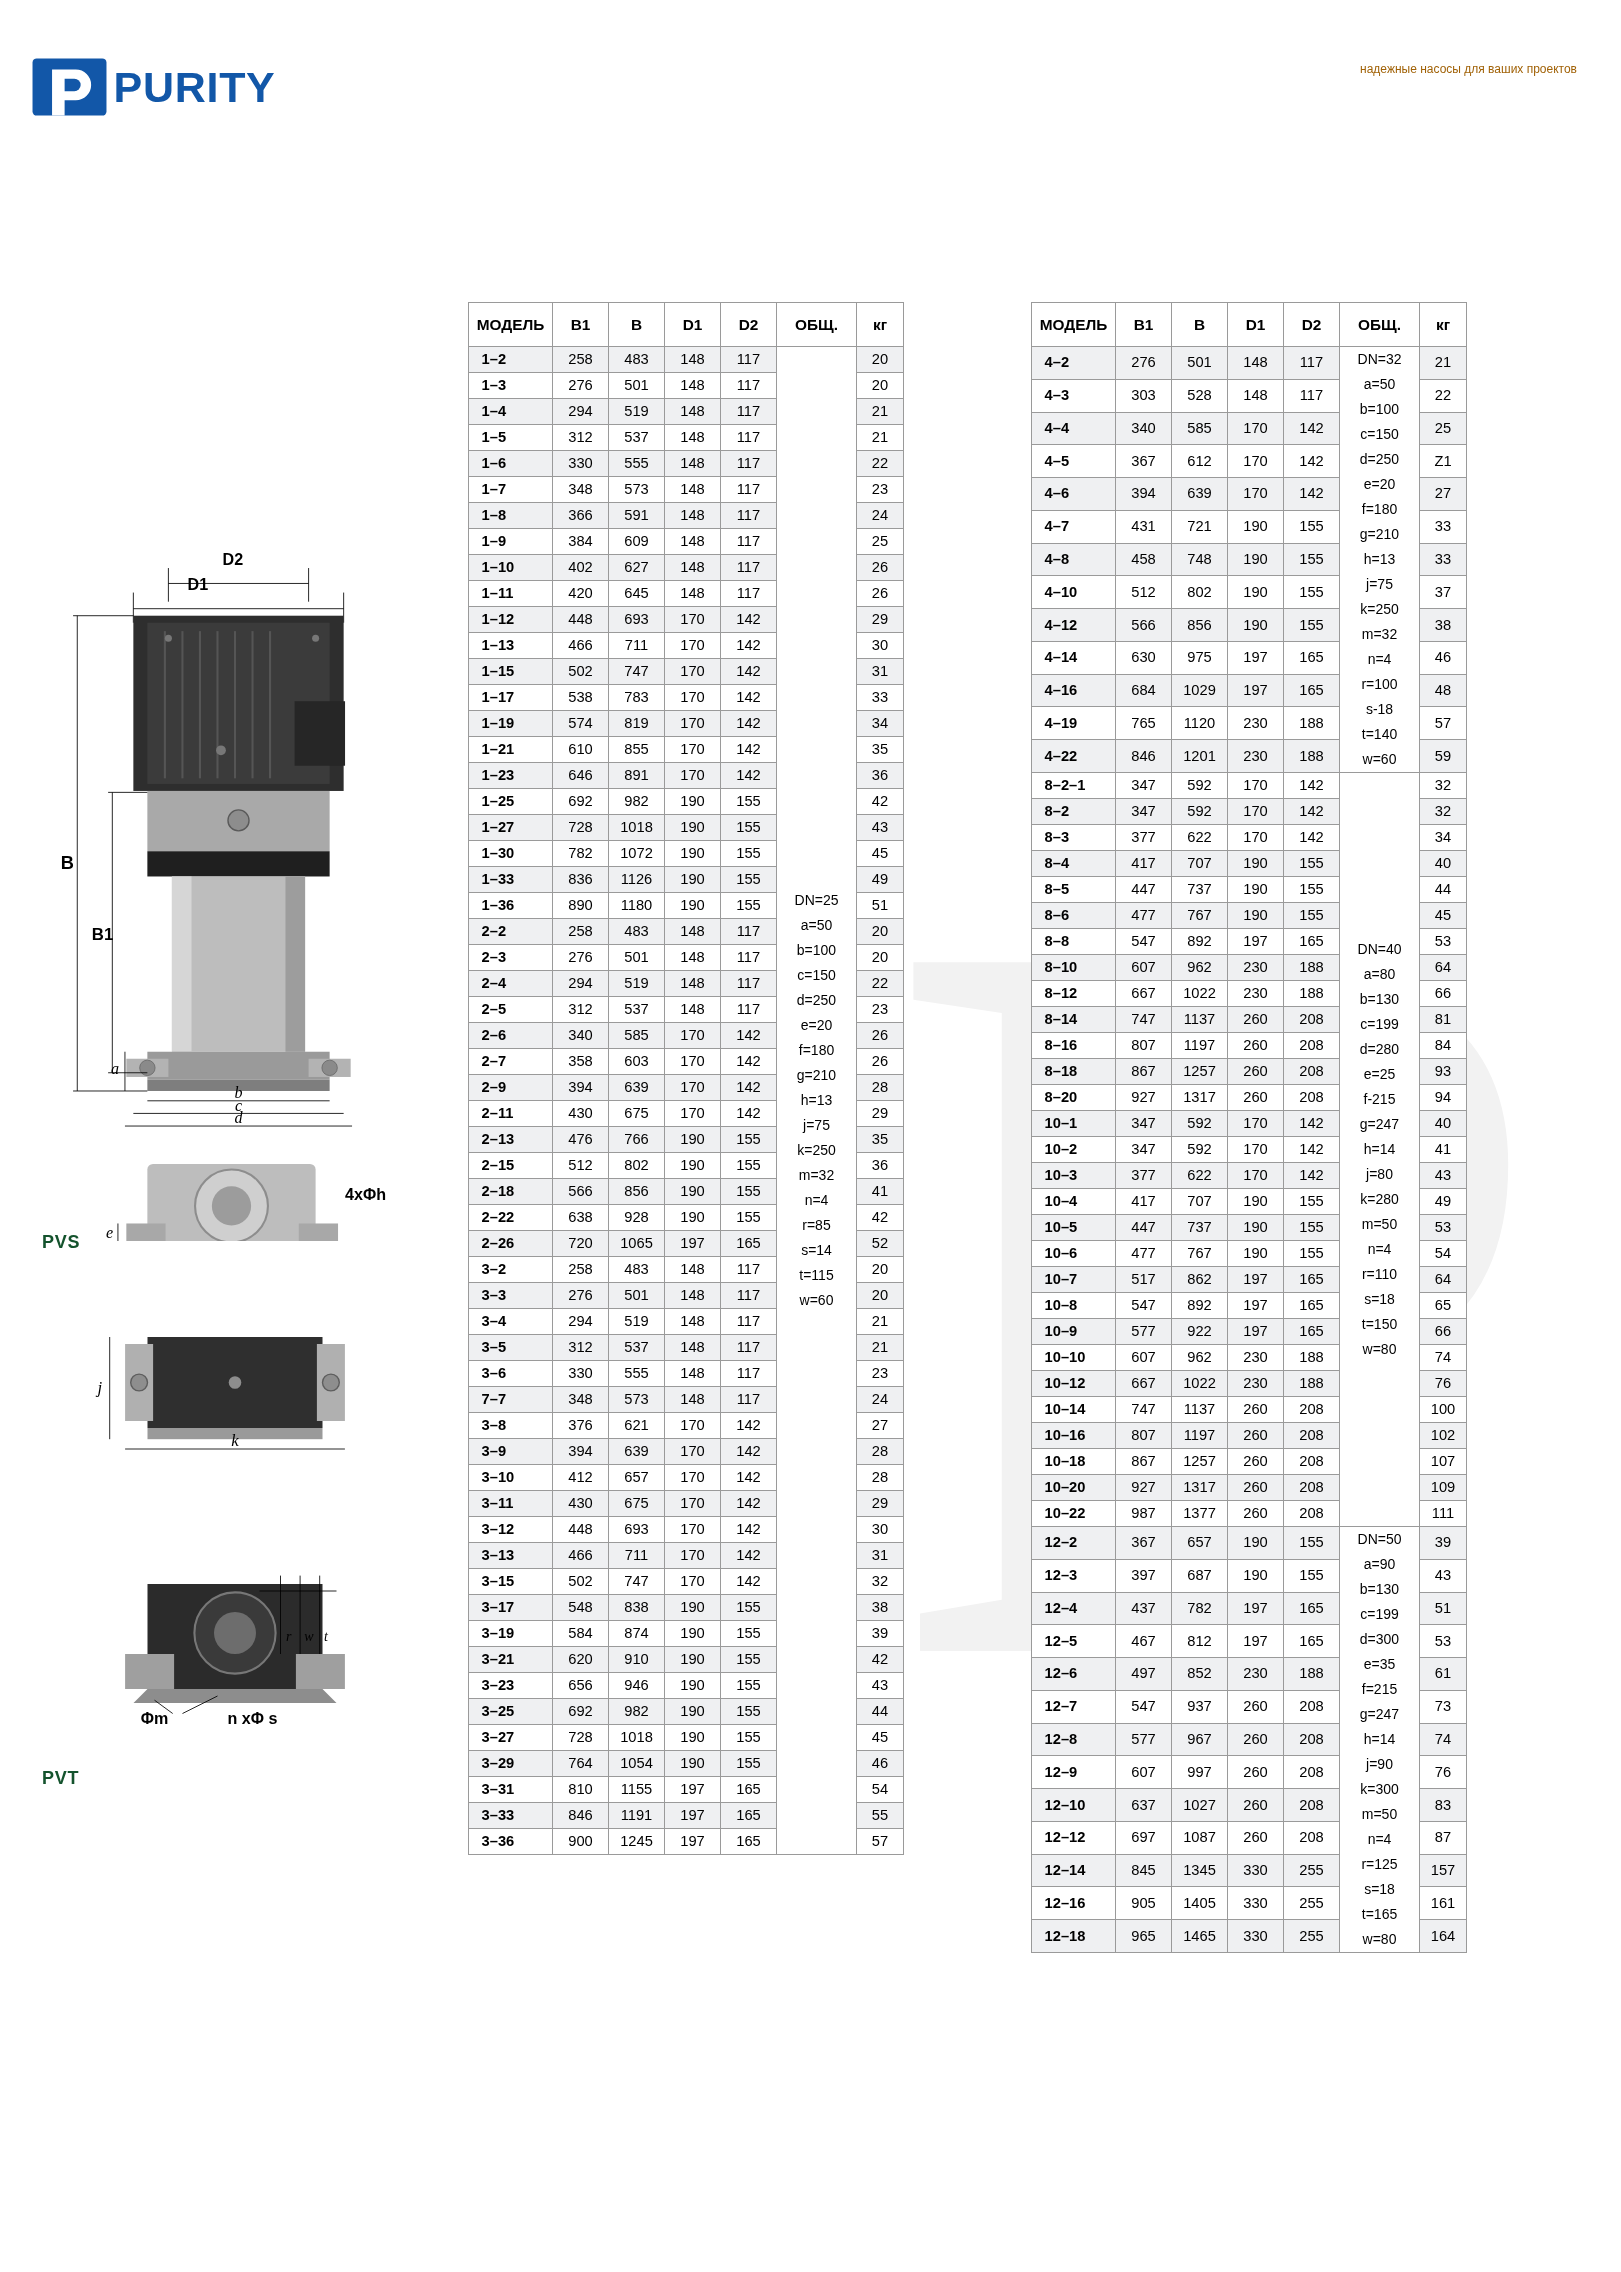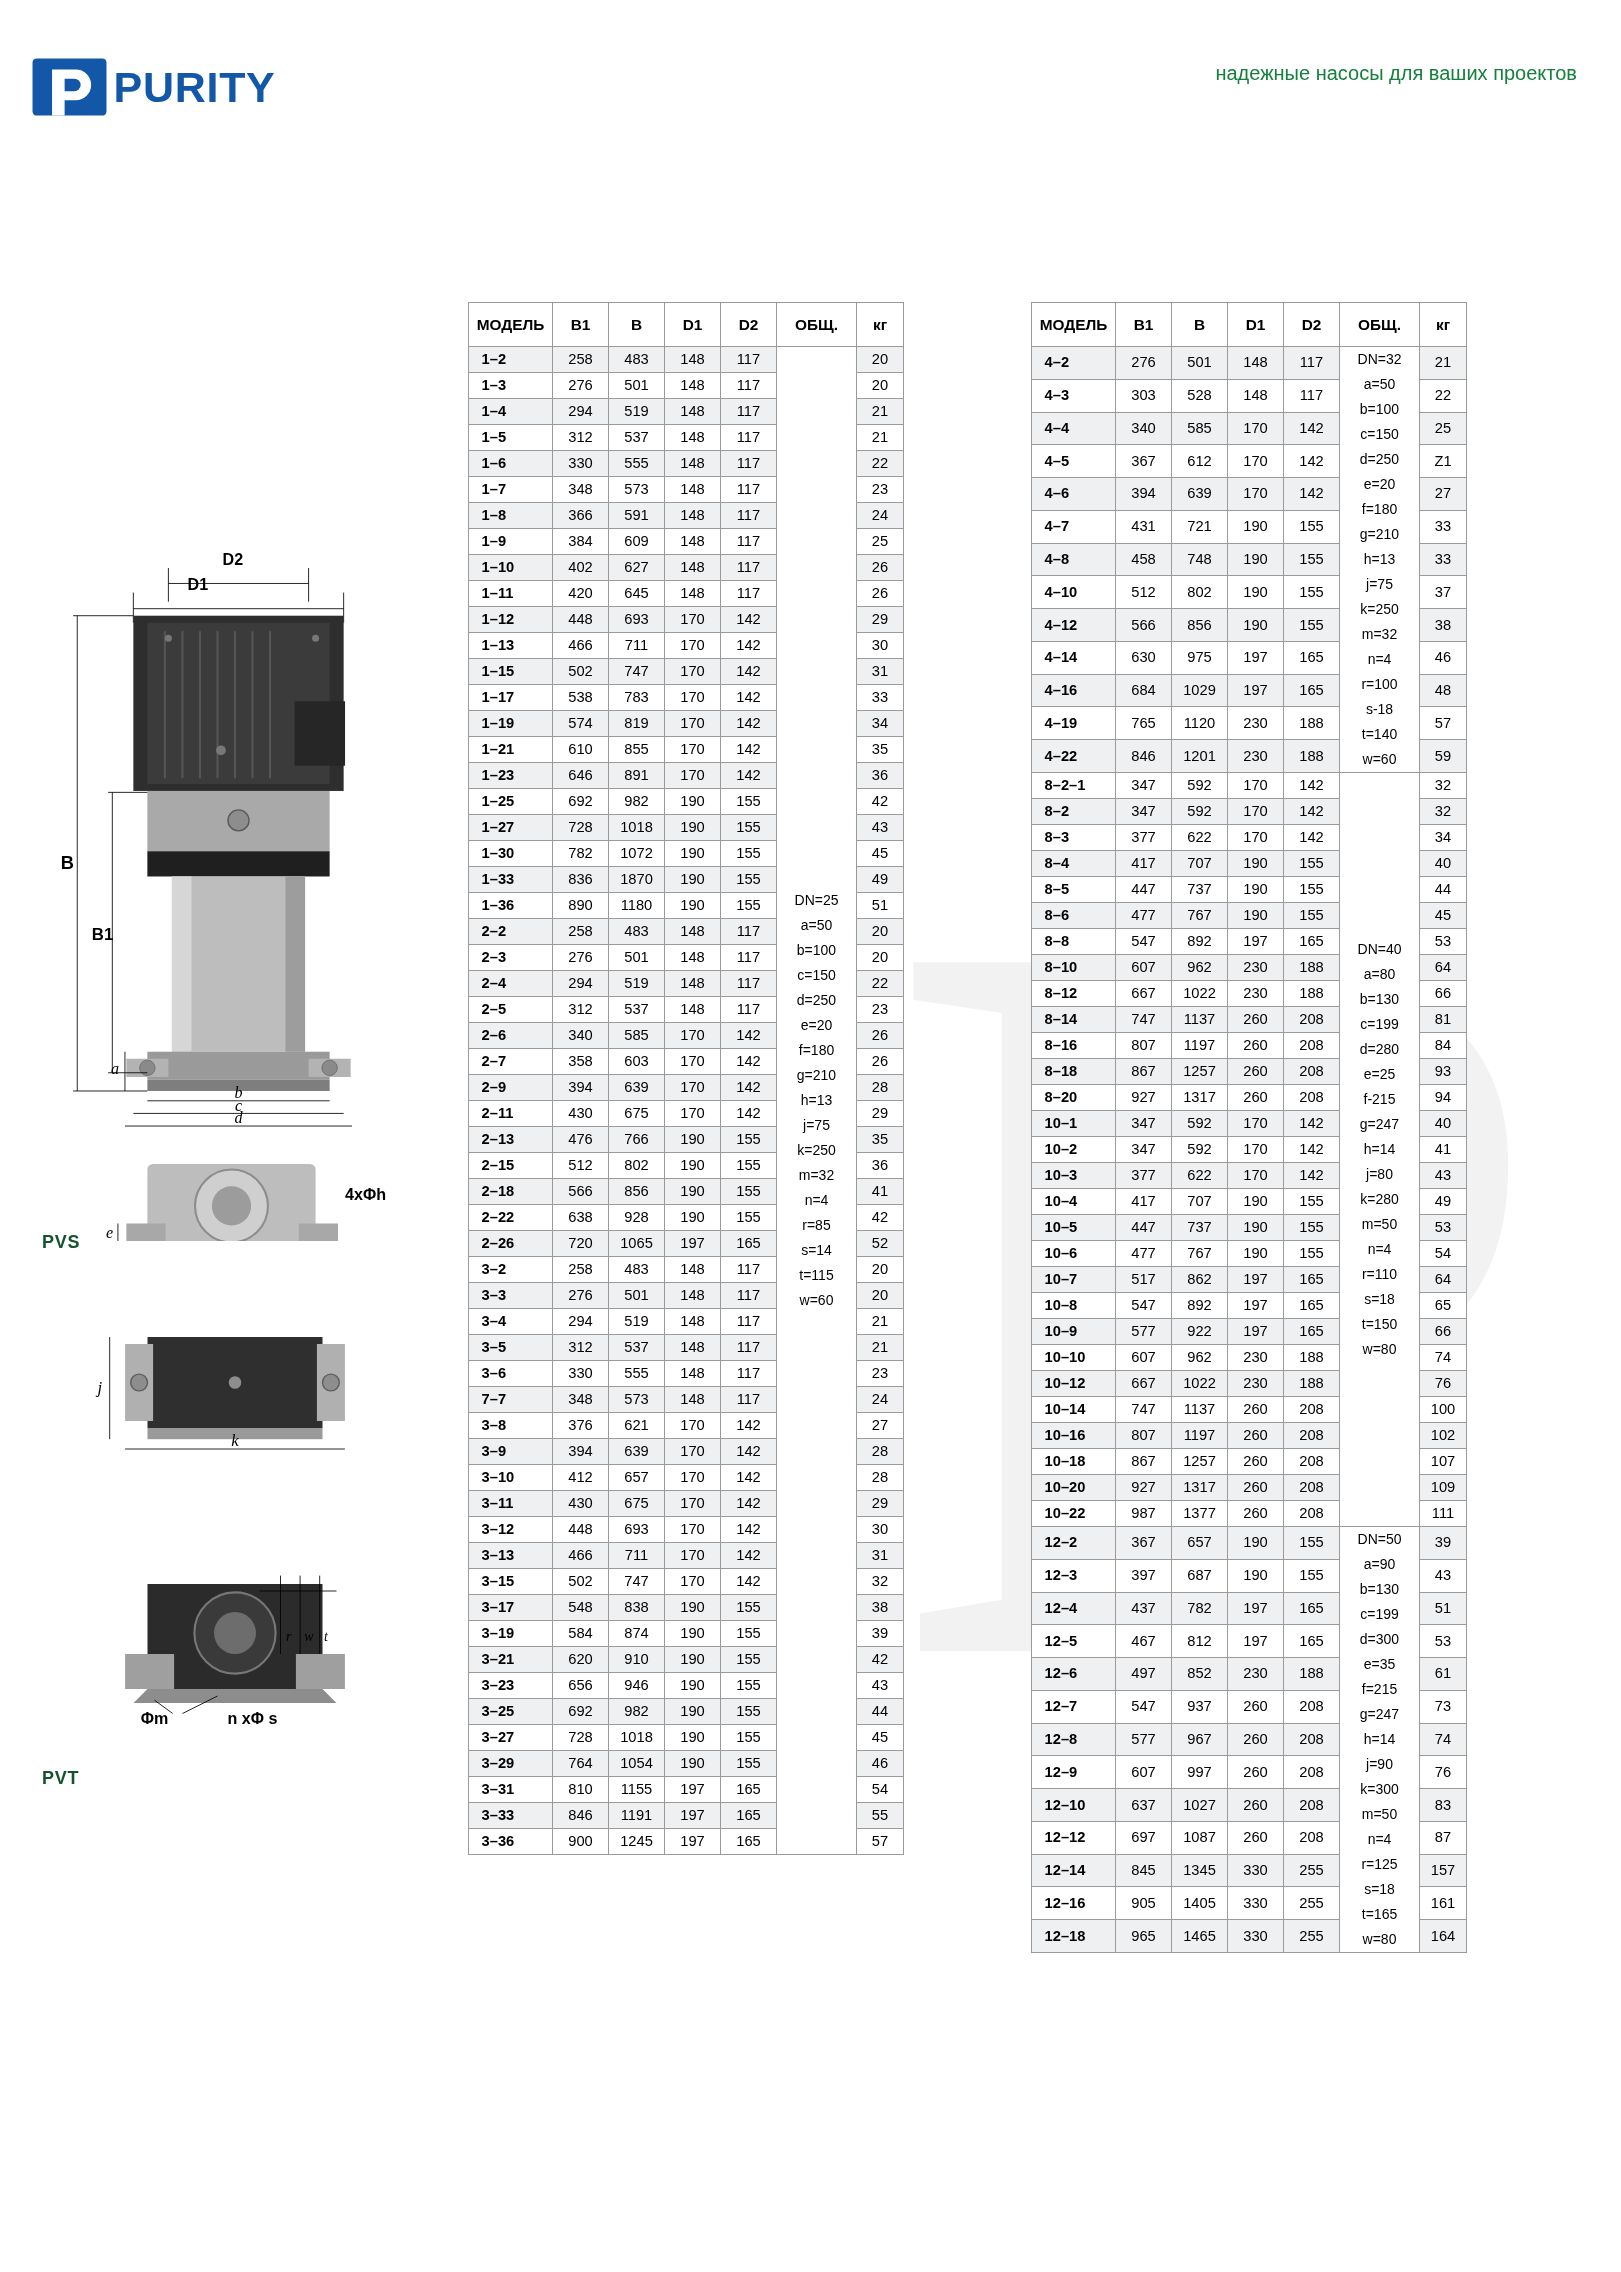--- a/index.html
+++ b/index.html
@@ -29,21 +29,21 @@
     position:absolute;left:31px;top:57px;
     display:flex;align-items:center;
   }
   .logo svg{display:block;}
   .logo-text{
     font-size:43px;font-weight:bold;letter-spacing:0.7px;
     color:#1257a8;margin-left:5.6px;font-family:"Liberation Sans", sans-serif;
   }
   .tagline{
     position:absolute;right:45px;top:62px;
-    font-size:20px;color:#15803d;
+    font-size:12px;color:#a16207;
   }
 
   
   .drawings{position:absolute;left:42px;top:540px;width:393px;z-index:3;}
   .caption{
     text-align:left;font-weight:bold;color:#14532d;font-size:18px;
     letter-spacing:0.7px;
   }
 
   
@@ -422,21 +422,21 @@
           <td class="model">1–30</td>
           <td>782</td>
           <td>1072</td>
           <td>190</td>
           <td>155</td>
           <td>45</td>
         </tr>
         <tr>
           <td class="model">1–33</td>
           <td>836</td>
-          <td>1870</td>
+          <td>1126</td>
           <td>190</td>
           <td>155</td>
           <td>49</td>
         </tr>
         <tr>
           <td class="model">1–36</td>
           <td>890</td>
           <td>1180</td>
           <td>190</td>
           <td>155</td>

